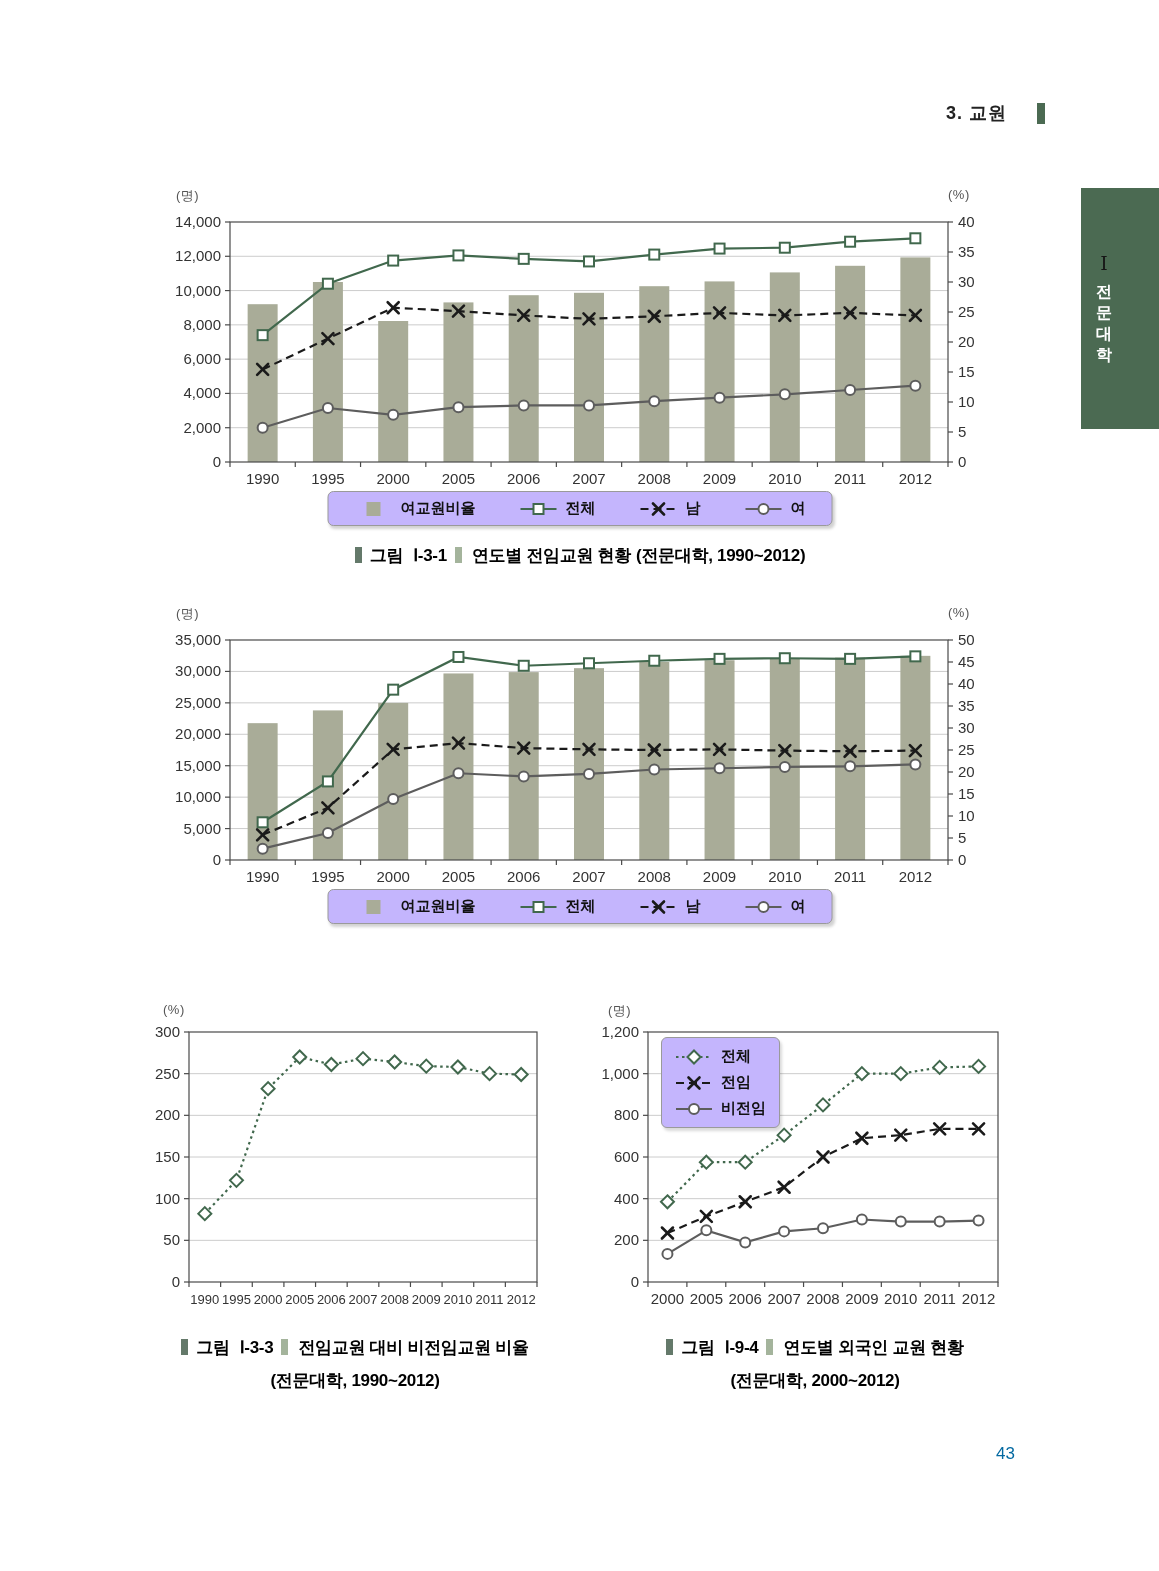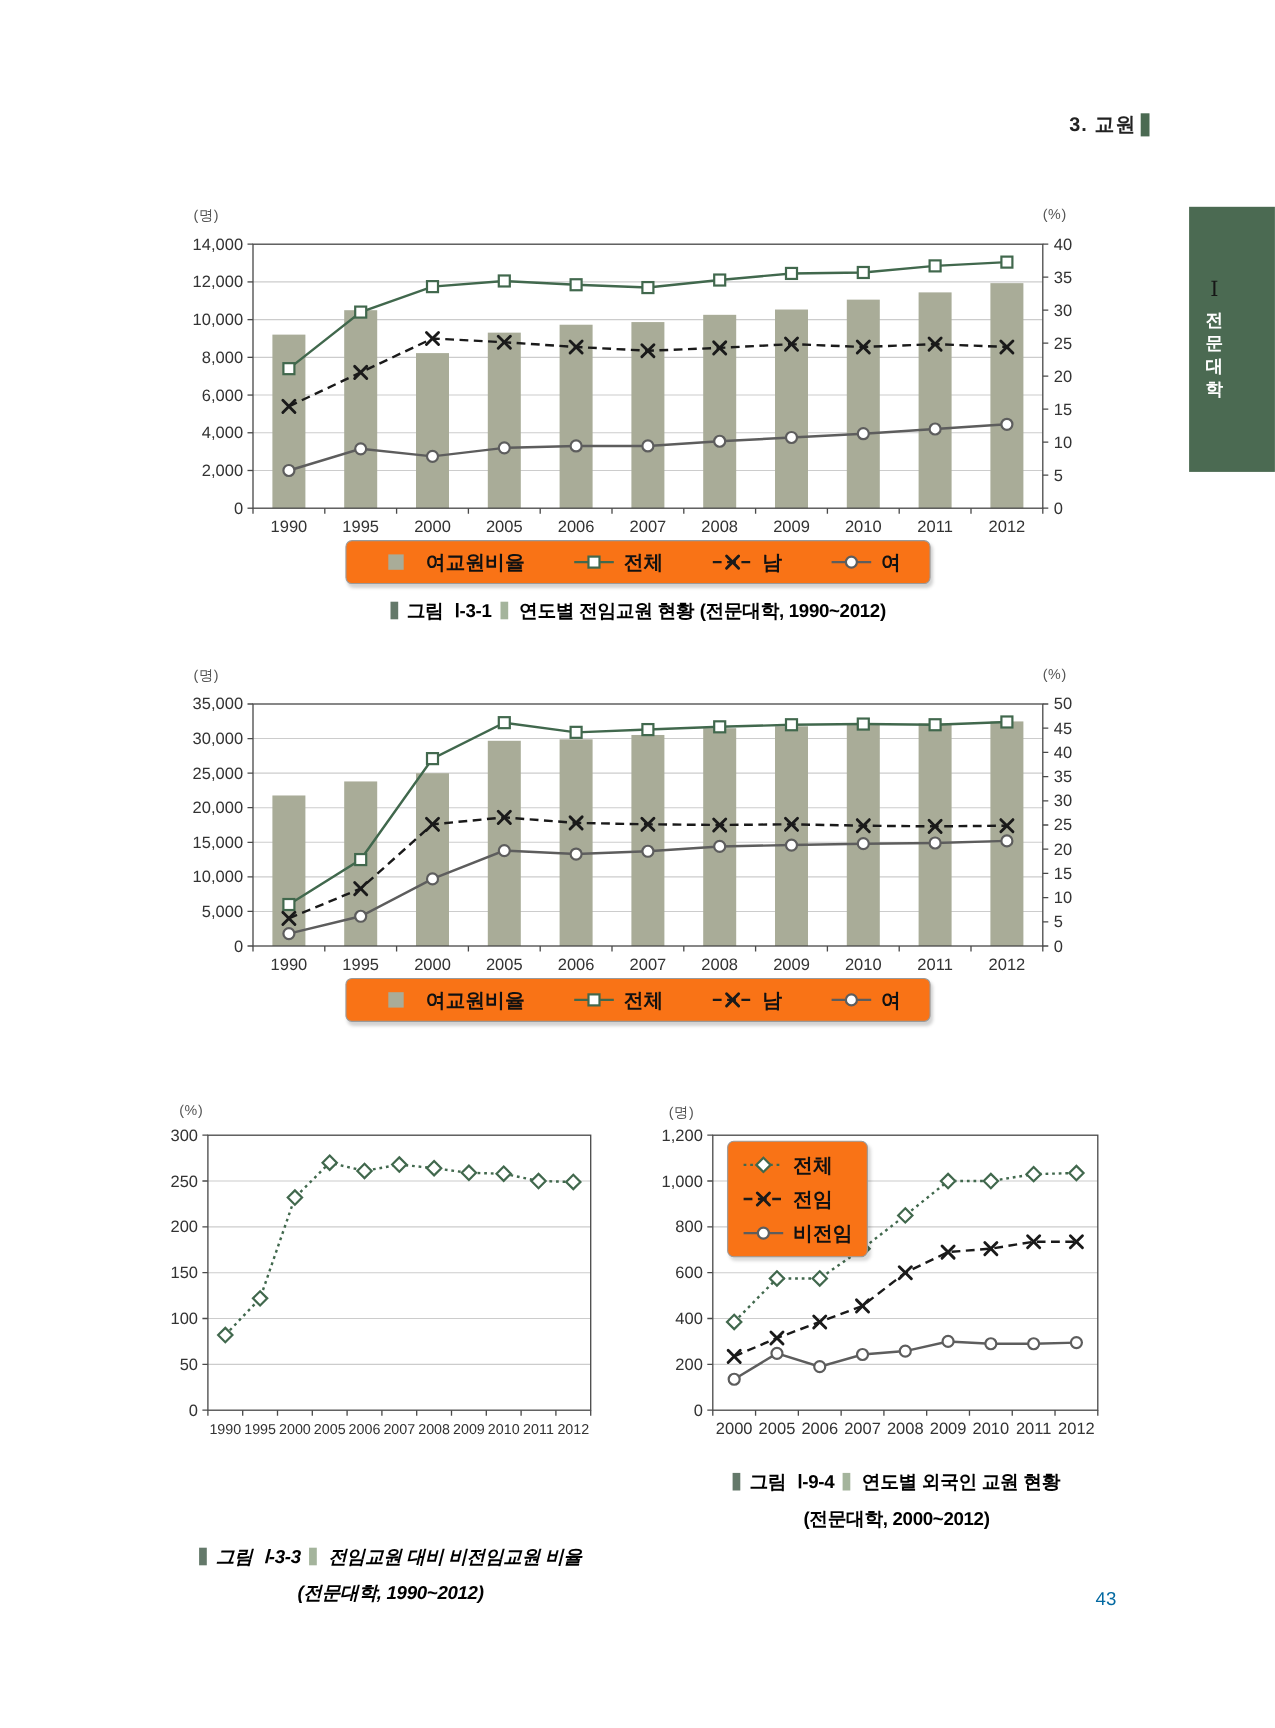--- a/index.html
+++ b/index.html
@@ -1,37 +1,37 @@
 <!DOCTYPE html>
 <html><head>
 <meta charset="utf-8">
 <style>
   html,body{margin:0;padding:0;background:#fff;}
   .page{
     position:relative;width:1159px;height:1571px;background:#ffffff;
     font-family:"Liberation Sans",sans-serif;color:#222;overflow:hidden;
   }
   
-  .header{position:absolute;top:101px;right:114px;display:flex;align-items:center;gap:4px;}
+  .header{position:absolute;top:101px;right:114px;display:flex;align-items:center;gap:30px;}
   .header .title{font-size:18px;font-weight:bold;letter-spacing:1px;}
   .hbar{width:8px;height:21px;display:inline-block;}
   
   .side-tab{position:absolute;left:1081px;top:188px;width:78px;height:241px;
     display:flex;flex-direction:column;justify-content:center;box-sizing:border-box;padding-left:12px;}
   .tab-col{display:flex;flex-direction:column;align-items:center;width:22px;}
   .tab-roman{font-family:"DejaVu Serif",serif;font-size:19px;color:#161616;margin-bottom:7px;}
   .tab-char{color:#ffffff;font-size:16px;line-height:21px;font-weight:bold;}
   
   svg.chart{position:absolute;}
   svg text{font-family:"Liberation Sans",sans-serif;fill:#333;}
   .unit{position:absolute;font-size:13px;color:#555;letter-spacing:0.5px;}
   
-  .legend{position:absolute;display:flex;align-items:center;background:#f97316;
+  .legend{position:absolute;display:flex;align-items:center;background:#c4b5fd;
     border:1px solid #9a9a9a;border-radius:6px;box-shadow:2px 3px 3px rgba(0,0,0,0.18);
-    font-size:18px;font-weight:bold;color:#111;}
+    font-size:15px;font-weight:bold;color:#111;}
   .legend.horiz{gap:44px;padding:7px 26px;transform:translateX(-50%);}
   .legend.inset{flex-direction:column;align-items:flex-start;gap:7px;padding:9px 13px;box-shadow:2px 3px 3px rgba(0,0,0,0.15);}
   .lg-item{display:flex;align-items:center;gap:8px;white-space:nowrap;}
   
   .caption{position:absolute;text-align:center;font-size:17px;font-weight:bold;color:#000000;letter-spacing:-0.3px;}
   .cm{display:inline-block;width:7px;height:16px;vertical-align:-2px;}
   .cm.dark{margin-right:8px;}
   .cm.light{margin-left:8px;margin-right:10px;}
   .cap-num{margin-left:10px;}
   .cap-period{margin-left:5px;font-weight:bold;}
@@ -432,21 +432,21 @@
       <path d="M 138.0909090909091 82.16666666666666 L 144.5909090909091 88.66666666666666 L 138.0909090909091 95.16666666666666 L 131.5909090909091 88.66666666666666 Z" fill="#fff" stroke="#41684d" stroke-width="2"></path>
       <path d="M 169.72727272727275 50.5 L 176.22727272727275 57 L 169.72727272727275 63.5 L 163.22727272727275 57 Z" fill="#fff" stroke="#41684d" stroke-width="2"></path>
       <path d="M 201.36363636363637 58 L 207.86363636363637 64.5 L 201.36363636363637 71 L 194.86363636363637 64.5 Z" fill="#fff" stroke="#41684d" stroke-width="2"></path>
       <path d="M 233 52.166666666666686 L 239.5 58.666666666666686 L 233 65.16666666666669 L 226.5 58.666666666666686 Z" fill="#fff" stroke="#41684d" stroke-width="2"></path>
       <path d="M 264.6363636363636 55.5 L 271.1363636363636 62 L 264.6363636363636 68.5 L 258.1363636363636 62 Z" fill="#fff" stroke="#41684d" stroke-width="2"></path>
       <path d="M 296.27272727272725 59.666666666666686 L 302.77272727272725 66.16666666666669 L 296.27272727272725 72.66666666666669 L 289.77272727272725 66.16666666666669 Z" fill="#fff" stroke="#41684d" stroke-width="2"></path>
       <path d="M 327.90909090909093 60.5 L 334.40909090909093 67 L 327.90909090909093 73.5 L 321.40909090909093 67 Z" fill="#fff" stroke="#41684d" stroke-width="2"></path>
       <path d="M 359.54545454545456 67.16666666666666 L 366.04545454545456 73.66666666666666 L 359.54545454545456 80.16666666666666 L 353.04545454545456 73.66666666666666 Z" fill="#fff" stroke="#41684d" stroke-width="2"></path>
       <path d="M 391.1818181818182 68 L 397.6818181818182 74.5 L 391.1818181818182 81 L 384.6818181818182 74.5 Z" fill="#fff" stroke="#41684d" stroke-width="2"></path>
     </svg>
-  <div class="caption" style="left:130px;top:1404px;width:450px;font-style:italic;">
+  <div class="caption" style="left:130px;top:1336px;width:450px;">
     <div>
       <span class="cm dark" style="background: rgb(100, 121, 106);"></span><span>그림</span><span class="cap-num">Ⅰ-3-3</span><span class="cm light" style="background: rgb(164, 180, 156);"></span><span>전임교원 대비 비전임교원 비율</span>
     </div>
     <div class="cap-line2">(전문대학, 1990~2012)</div>
   </div>
 
   <div class="unit" style="left:608px;top:1002px;">(명)</div>
   <svg class="chart" style="left:590px;top:1000px;" width="450" height="312" viewBox="0 0 450 312">
       <line x1="58" x2="408" y1="240.33333333333334" y2="240.33333333333334" stroke="#cccccc" stroke-width="1"></line>
       <line x1="58" x2="408" y1="198.66666666666669" y2="198.66666666666669" stroke="#cccccc" stroke-width="1"></line>

